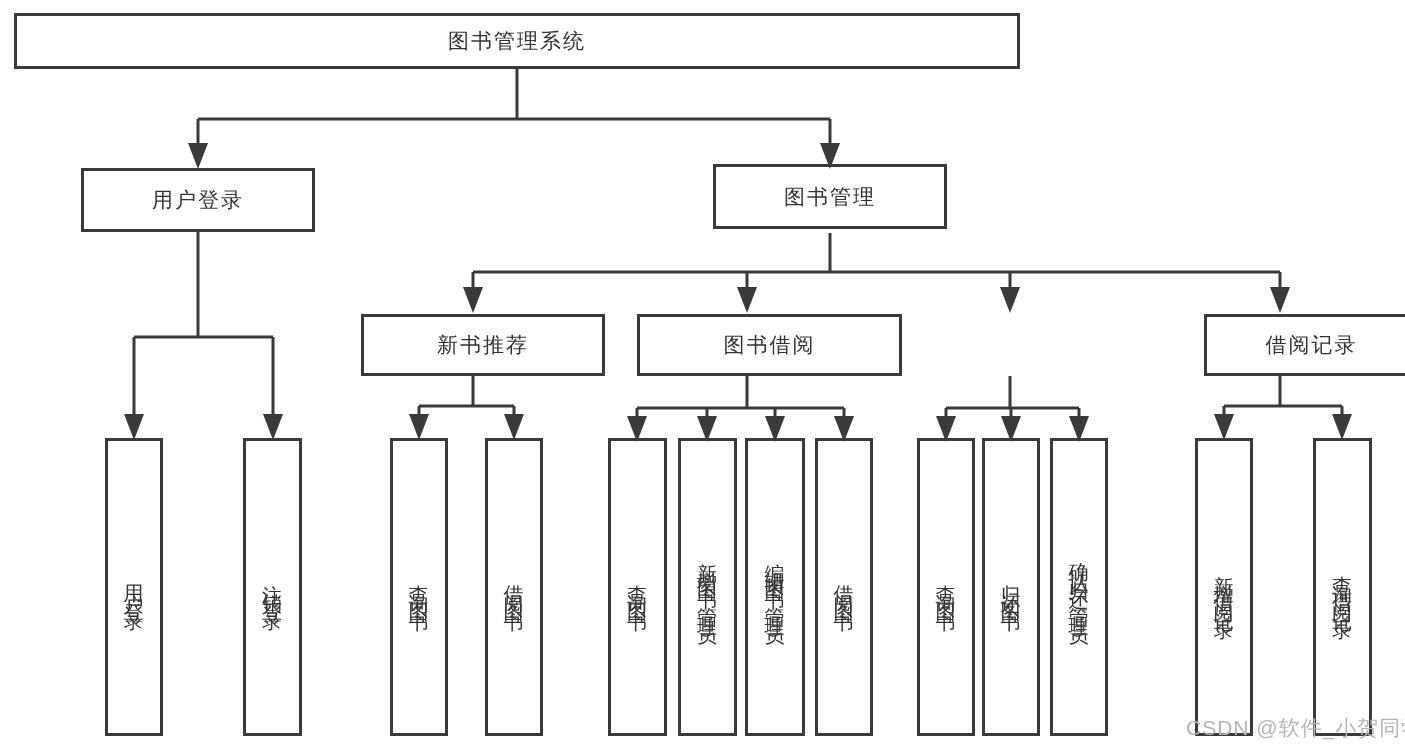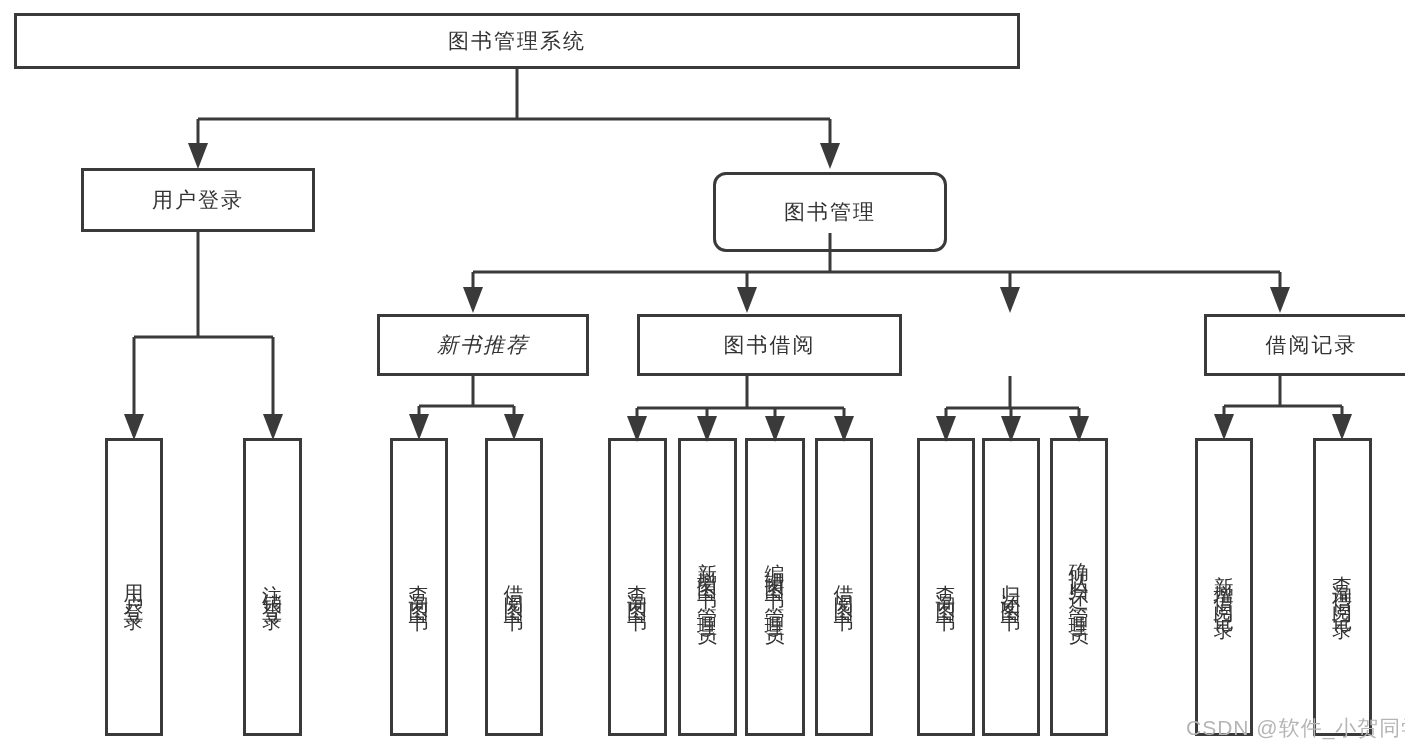--- a/index.html
+++ b/index.html
@@ -68,25 +68,25 @@
 
 <div class="stage">
 
   <div class="hbox" style="left:14px;top:13px;width:1006px;height:56px;">
     <span>图书管理系统</span>
   </div>
 
   <div class="hbox" style="left:81px;top:168px;width:234px;height:64px;">
     <span>用户登录</span>
   </div>
-  <div class="hbox" style="left:713px;top:172px;width:234px;height:80px;border-radius:13px;">
+  <div class="hbox" style="left:713px;top:164px;width:234px;height:65px;">
     <span>图书管理</span>
   </div>
 
-  <div class="hbox" style="left:377px;top:314px;width:212px;height:62px;font-style:italic;">
+  <div class="hbox" style="left:361px;top:314px;width:244px;height:62px;">
     <span>新书推荐</span>
   </div>
   <div class="hbox" style="left:637px;top:314px;width:265px;height:62px;">
     <span>图书借阅</span>
   </div>
   <div class="hbox" style="left:1204px;top:314px;width:215px;height:62px;">
     <span>借阅记录</span>
   </div>
 
   <div class="vbox" style="left:105px;top:438px;width:58px;height:298px;">

